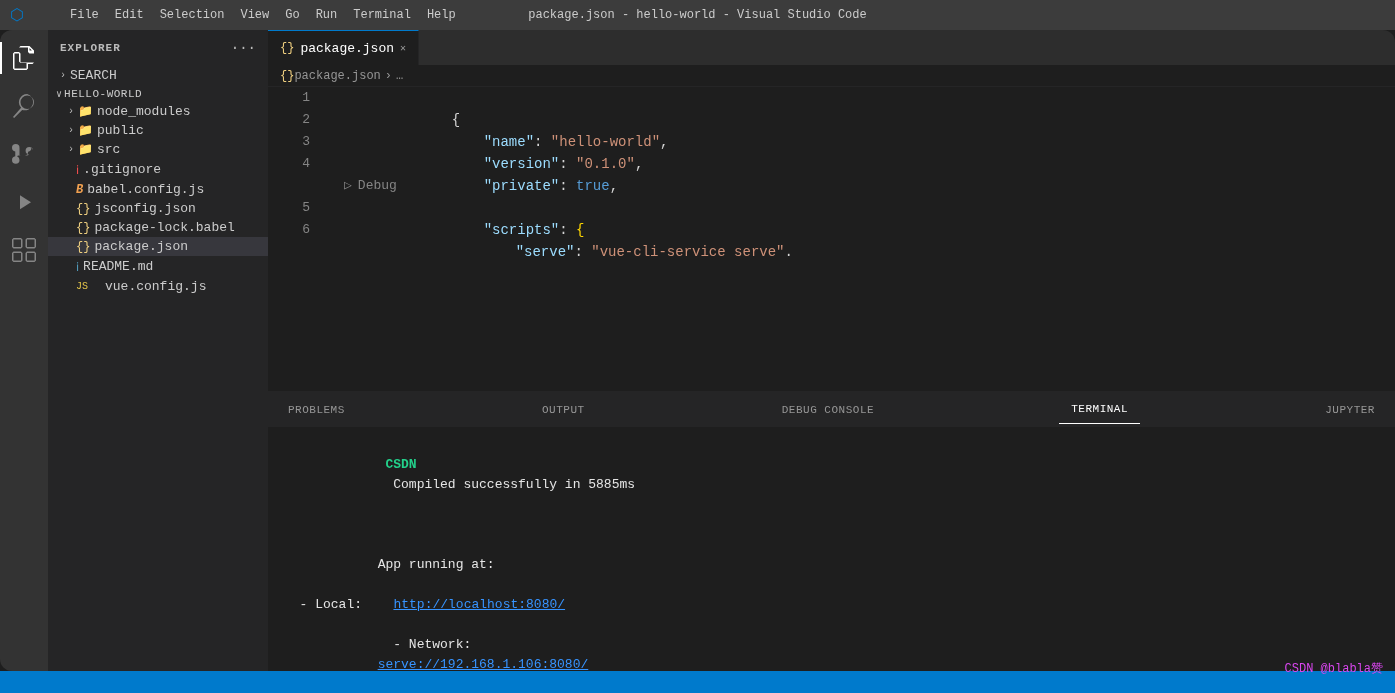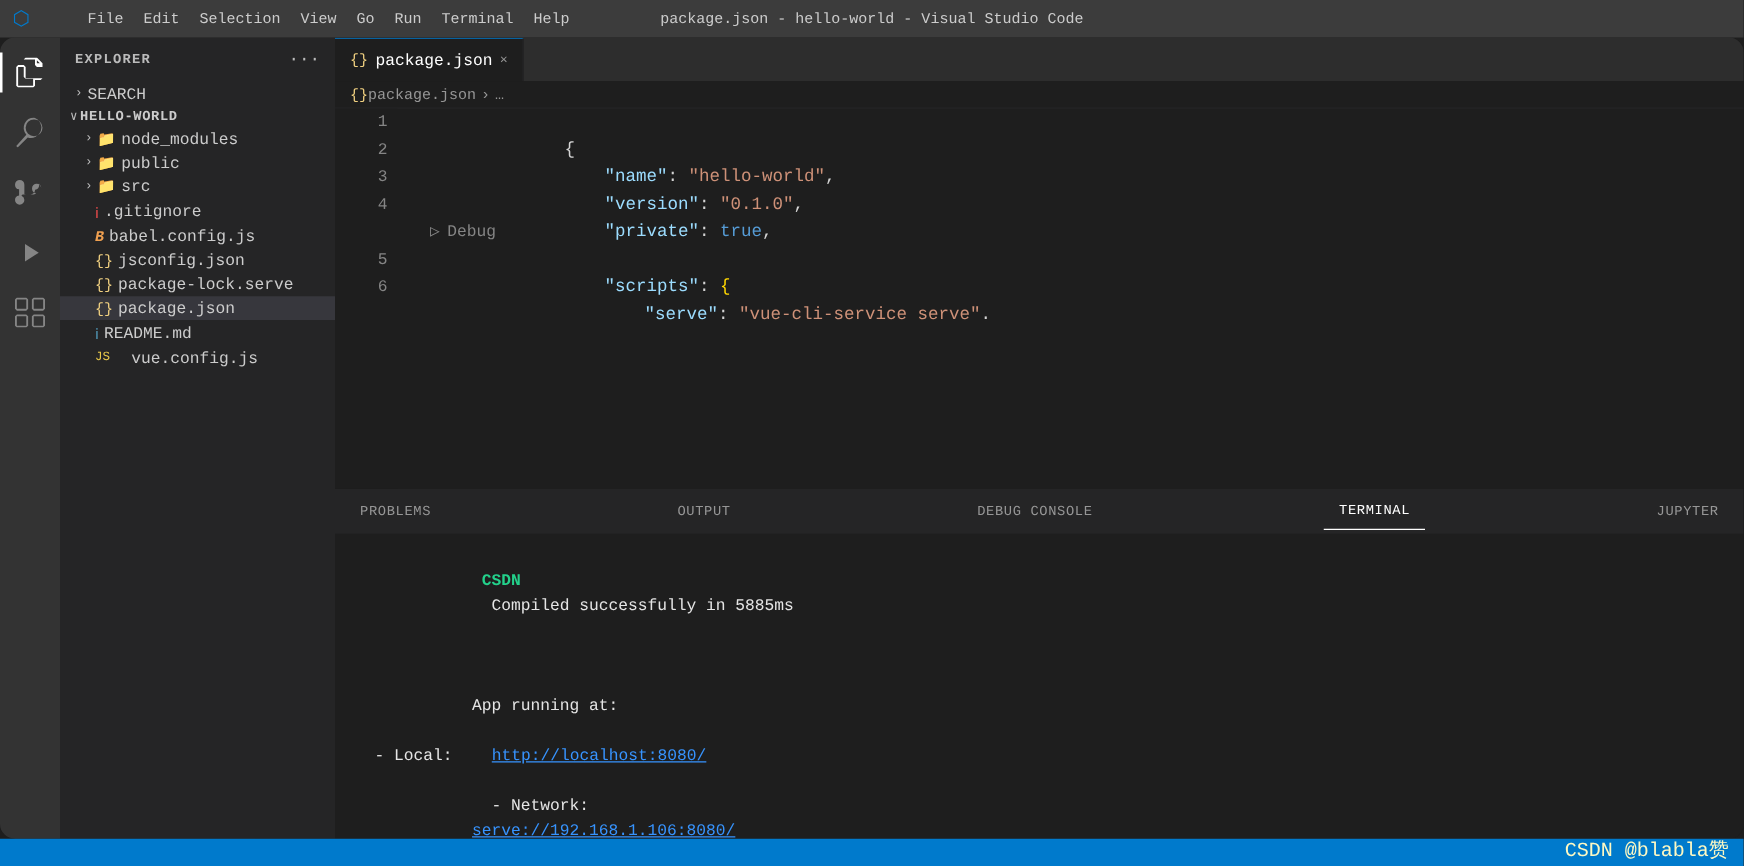--- a/index.html
+++ b/index.html
@@ -305,24 +305,24 @@
     }
     #status-right {
       margin-left: auto;
       color: rgba(255,255,255,0.7);
       font-size: 11px;
     }
 
     
     #watermark {
       position: absolute;
-      bottom: 2px;
+      bottom: 16px;
       right: 12px;
-      font-size: 16px;
-      color: #fef9c3;
+      font-size: 12px;
+      color: #d946ef;
     }
   </style>
 </head>
 <body>
 
 <div id="title-bar">
   <span id="vscode-icon">⬡</span>
   <div class="menu-bar">
     <span class="menu-item">File</span>
     <span class="menu-item">Edit</span>
@@ -372,21 +372,21 @@
       <span class="sidebar-header-icon">···</span>
     </div>
 
     <div class="search-item">
       <span class="arrow">›</span>
       <span>SEARCH</span>
     </div>
 
     <div class="folder-item" style="padding-left: 8px;">
       <span class="folder-arrow">∨</span>
-      <span style="font-size:11px; font-weight:700; letter-spacing:0.5px;">HELLO-WORLD</span>
+      <span style="font-size:11px; font-weight:400; letter-spacing:0.5px;">HELLO-WORLD</span>
     </div>
 
     <div class="file-item" style="padding-left: 20px;">
       <span class="folder-arrow" style="margin-right:4px; color:#bbb; font-size:10px;">›</span>
       <span style="color: #dcb67a; margin-right:4px; font-size:12px;">📁</span>
       <span>node_modules</span>
     </div>
 
     <div class="file-item" style="padding-left: 20px;">
       <span class="folder-arrow" style="margin-right:4px; color:#bbb; font-size:10px;">›</span>
@@ -410,21 +410,21 @@
       <span>babel.config.js</span>
     </div>
 
     <div class="file-item" style="padding-left: 28px;">
       <span style="color: #f0d080; margin-right:4px; font-size:12px;">{}</span>
       <span>jsconfig.json</span>
     </div>
 
     <div class="file-item" style="padding-left: 28px;">
       <span style="color: #f0d080; margin-right:4px; font-size:12px;">{}</span>
-      <span>package-lock.serve</span>
+      <span>package-lock.babel</span>
     </div>
 
     <div class="file-item active" style="padding-left: 28px;">
       <span style="color: #f0d080; margin-right:4px; font-size:12px;">{}</span>
       <span>package.json</span>
     </div>
 
     <div class="file-item" style="padding-left: 28px;">
       <span style="color: #519aba; margin-right:4px; font-size:12px;">ℹ</span>
       <span>README.md</span>

